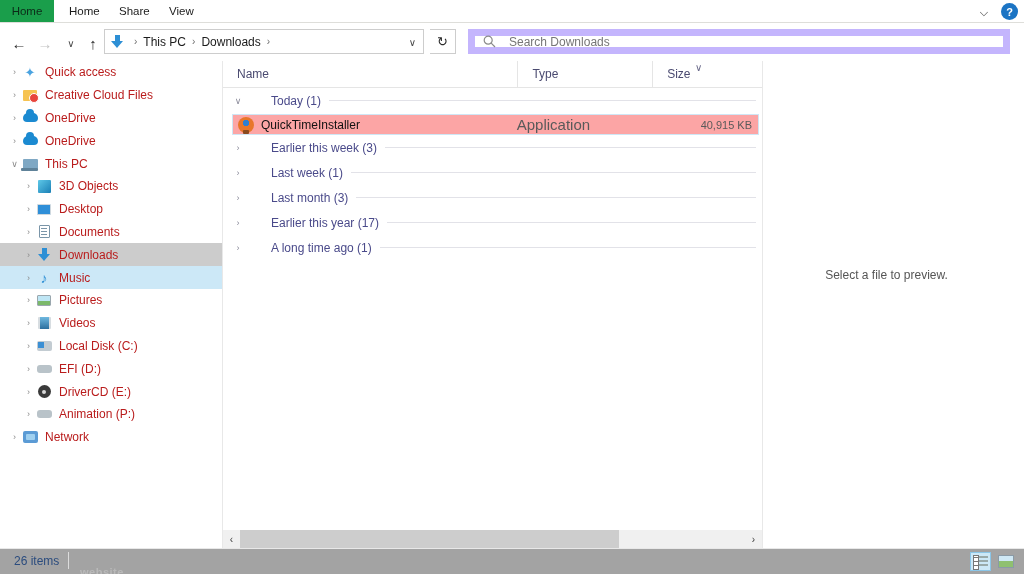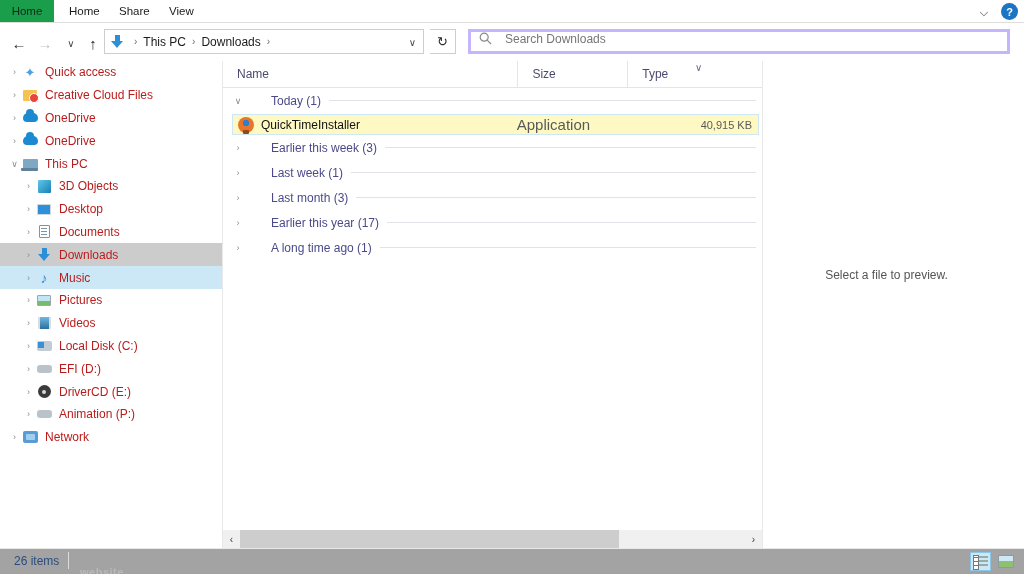--- a/index.html
+++ b/index.html
@@ -85,22 +85,22 @@
     position:absolute; right:7px; top:7px; font-size:10px; color:#4a4a4a; cursor:pointer;
   }
   .refresh-btn {
     position:absolute; left:430px; top:6px; width:26px; height:25px;
     border:1px solid #cdcdcd; border-left:none; background:#fff;
     display:flex; align-items:center; justify-content:center;
     font-size:13px; color:#2b2b2b; cursor:pointer;
   }
   .searchbox {
     position:absolute; left:468px; top:6px; width:542px; height:25px;
-    border:3px solid #c4b5fd; background:#fff;
-    display:flex; align-items:flex-start; cursor:text;
+    border:7px solid #c4b5fd; background:#fff;
+    display:flex; align-items:center; cursor:text;
   }
   .search-ico {
     width:22px; margin-left:8px; margin-right:4px;
     display:flex; align-items:center; color:#888;
   }
   .search-ph { font-size:12px; color:#767676; }
 
   
   .sidebar {
     position:absolute; left:0; top:61px; width:222px; height:487px;
@@ -198,21 +198,21 @@
     width:14px; text-align:center; font-size:9px; color:#8a8a9a; user-select:none;
   }
   .group-lbl { font-size:12px; color:#4a4a8a; padding-left:2px; white-space:nowrap;margin-left:24px; }
   .group-line {
     flex:1; height:1px; background:#e2e2e8; margin-left:8px; margin-right:6px;
   }
   .file-row {
     height:21px; margin:1px 3px 0 9px;
     display:flex; align-items:center; cursor:pointer;
   }
-  .file-row.selected { background:#fef9c3; border:1px solid #cfe6f5; }
+  .file-row.selected { background:#fca5a5; border:1px solid #cfe6f5; }
   .file-ico {
     width:16px; height:16px; margin:0 7px 0 5px; flex:none;
     border-radius:50%;
     background:radial-gradient(circle at 50% 38%, #2f7fd0 0 26%, #e8762a 27% 100%);
     position:relative;
   }
   .file-ico::after {
     content:""; position:absolute; left:5px; bottom:-1px;
     width:6px; height:4px; background:#8c4a1e; border-radius:1px;
   }
@@ -464,25 +464,25 @@
         </span>
         <span class="lbl">Network</span>
       </div>
     </div>
 
   <div class="content">
     <div class="col-header">
       <div class="col col-name">
         <span>Name</span>
       </div>
+      <div class="col col-type">
+        <span>Type</span>
+      </div>
       <div class="col col-size">
         <span>Size</span>
-      </div>
-      <div class="col col-type">
-        <span>Type</span>
       </div>
       <div class="sort-ind">∨</div>
     </div>
     <div id="groups">
         <div class="group-row">
           <span class="group-chev">∨</span>
           <span class="group-lbl">Today (1)</span>
           <span class="group-line"></span>
         </div>
         <div class="file-row selected">

